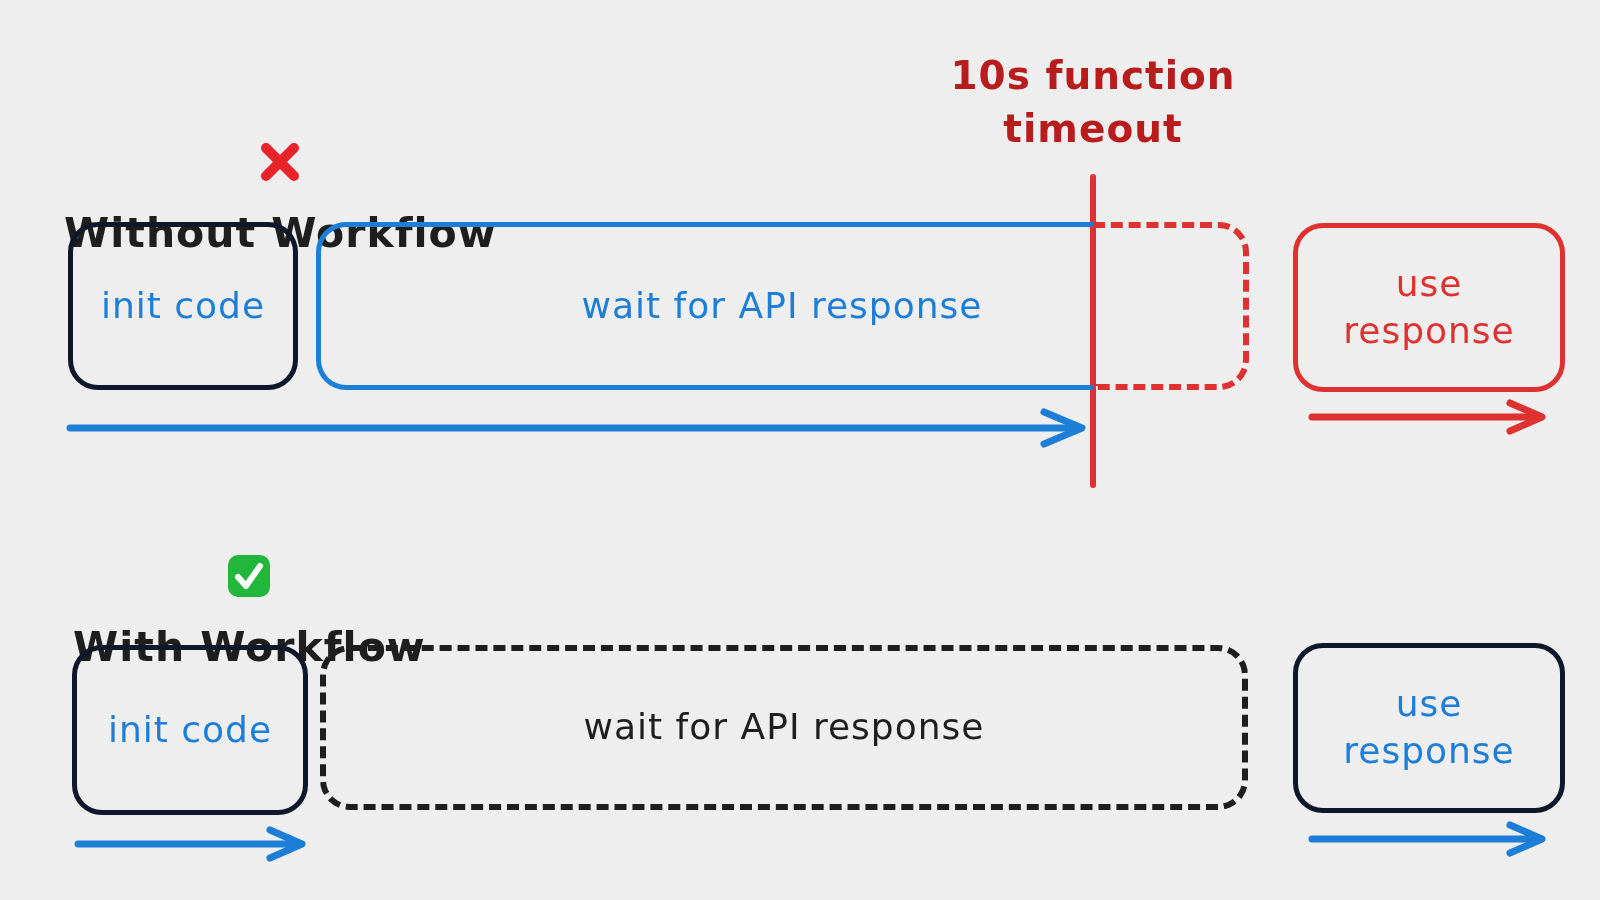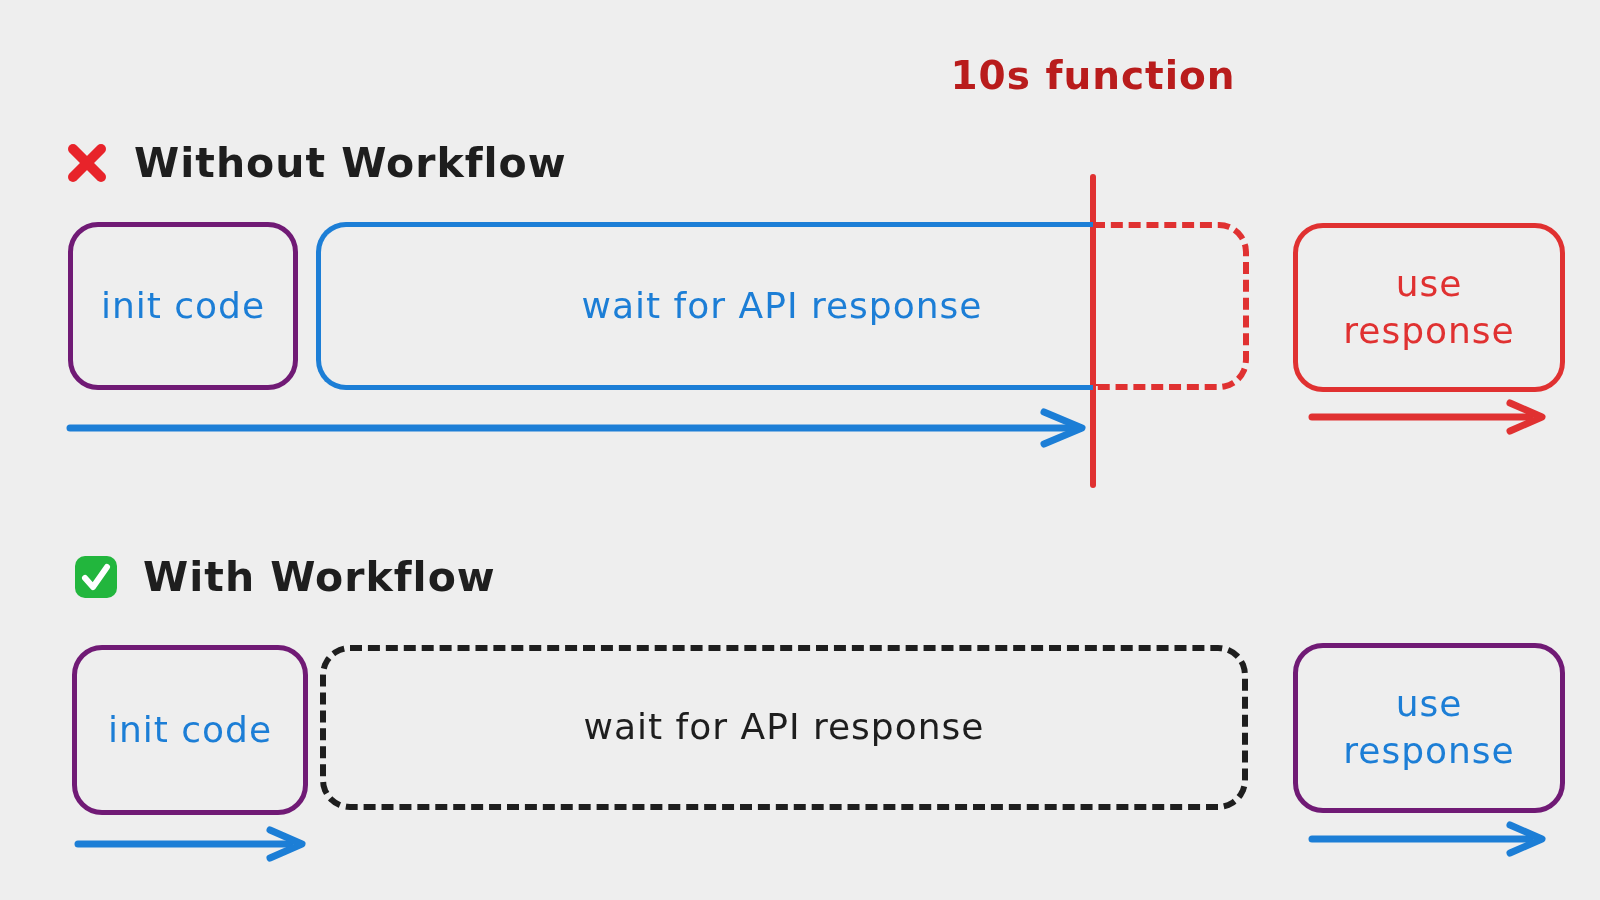--- a/index.html
+++ b/index.html
@@ -10,20 +10,21 @@
     font-family: "DejaVu Sans", sans-serif;
     overflow: hidden;
   }
   .abs { position: absolute; }
 
   
   .section-header {
     display: flex;
     align-items: center;
     gap: 24px;
+    flex-direction: column;
   }
   .section-title {
     font-size: 41px;
     font-weight: 600;
     color: #1e1e1e;
     letter-spacing: 1px;
   }
 
   
   .box {
@@ -32,21 +33,21 @@
     align-items: center;
     justify-content: center;
     text-align: center;
   }
   .box-label {
     font-size: 36px;
     font-weight: 500;
     letter-spacing: 1px;
     line-height: 1.3;
   }
-  .blue-box   { border: 5px solid #701a75; }
+  .blue-box   { border: 5px solid #0f172a; }
   .red-box    { border: 5px solid #e03131; }
   .blue-text  { color: #1c7ed6; }
   .red-text   { color: #e03131; }
   .ink-text   { color: #1e1e1e; }
 
   
   #wait-box-top {
     border: 5px solid #1c7ed6;
     border-right: none;
     border-radius: 30px 0 0 30px;
@@ -91,20 +92,21 @@
       <svg width="46" height="46" viewBox="0 0 46 46">
         <line x1="9" y1="9" x2="37" y2="37" stroke="#e8232a" stroke-width="10" stroke-linecap="round"></line>
         <line x1="37" y1="9" x2="9" y2="37" stroke="#e8232a" stroke-width="10" stroke-linecap="round"></line>
       </svg>
     </span>
     <span class="section-title">Without Workflow</span>
   </div>
 
   <div id="timeout-label" class="abs" style="left:933px; top:50px;">
     <div>10s function</div>
+    <div>timeout</div>
   </div>
 
   <div id="timeout-line" class="abs" style="left:1090px; top:174px; height:314px;"></div>
 
   <div class="abs box blue-box" style="left:68px; top:222px; width:230px; height:168px;">
     <span class="box-label blue-text">init code</span>
   </div>
 
   <div id="wait-box-top" class="abs" style="left:316px; top:222px; width:777px; height:168px;"></div>
 

